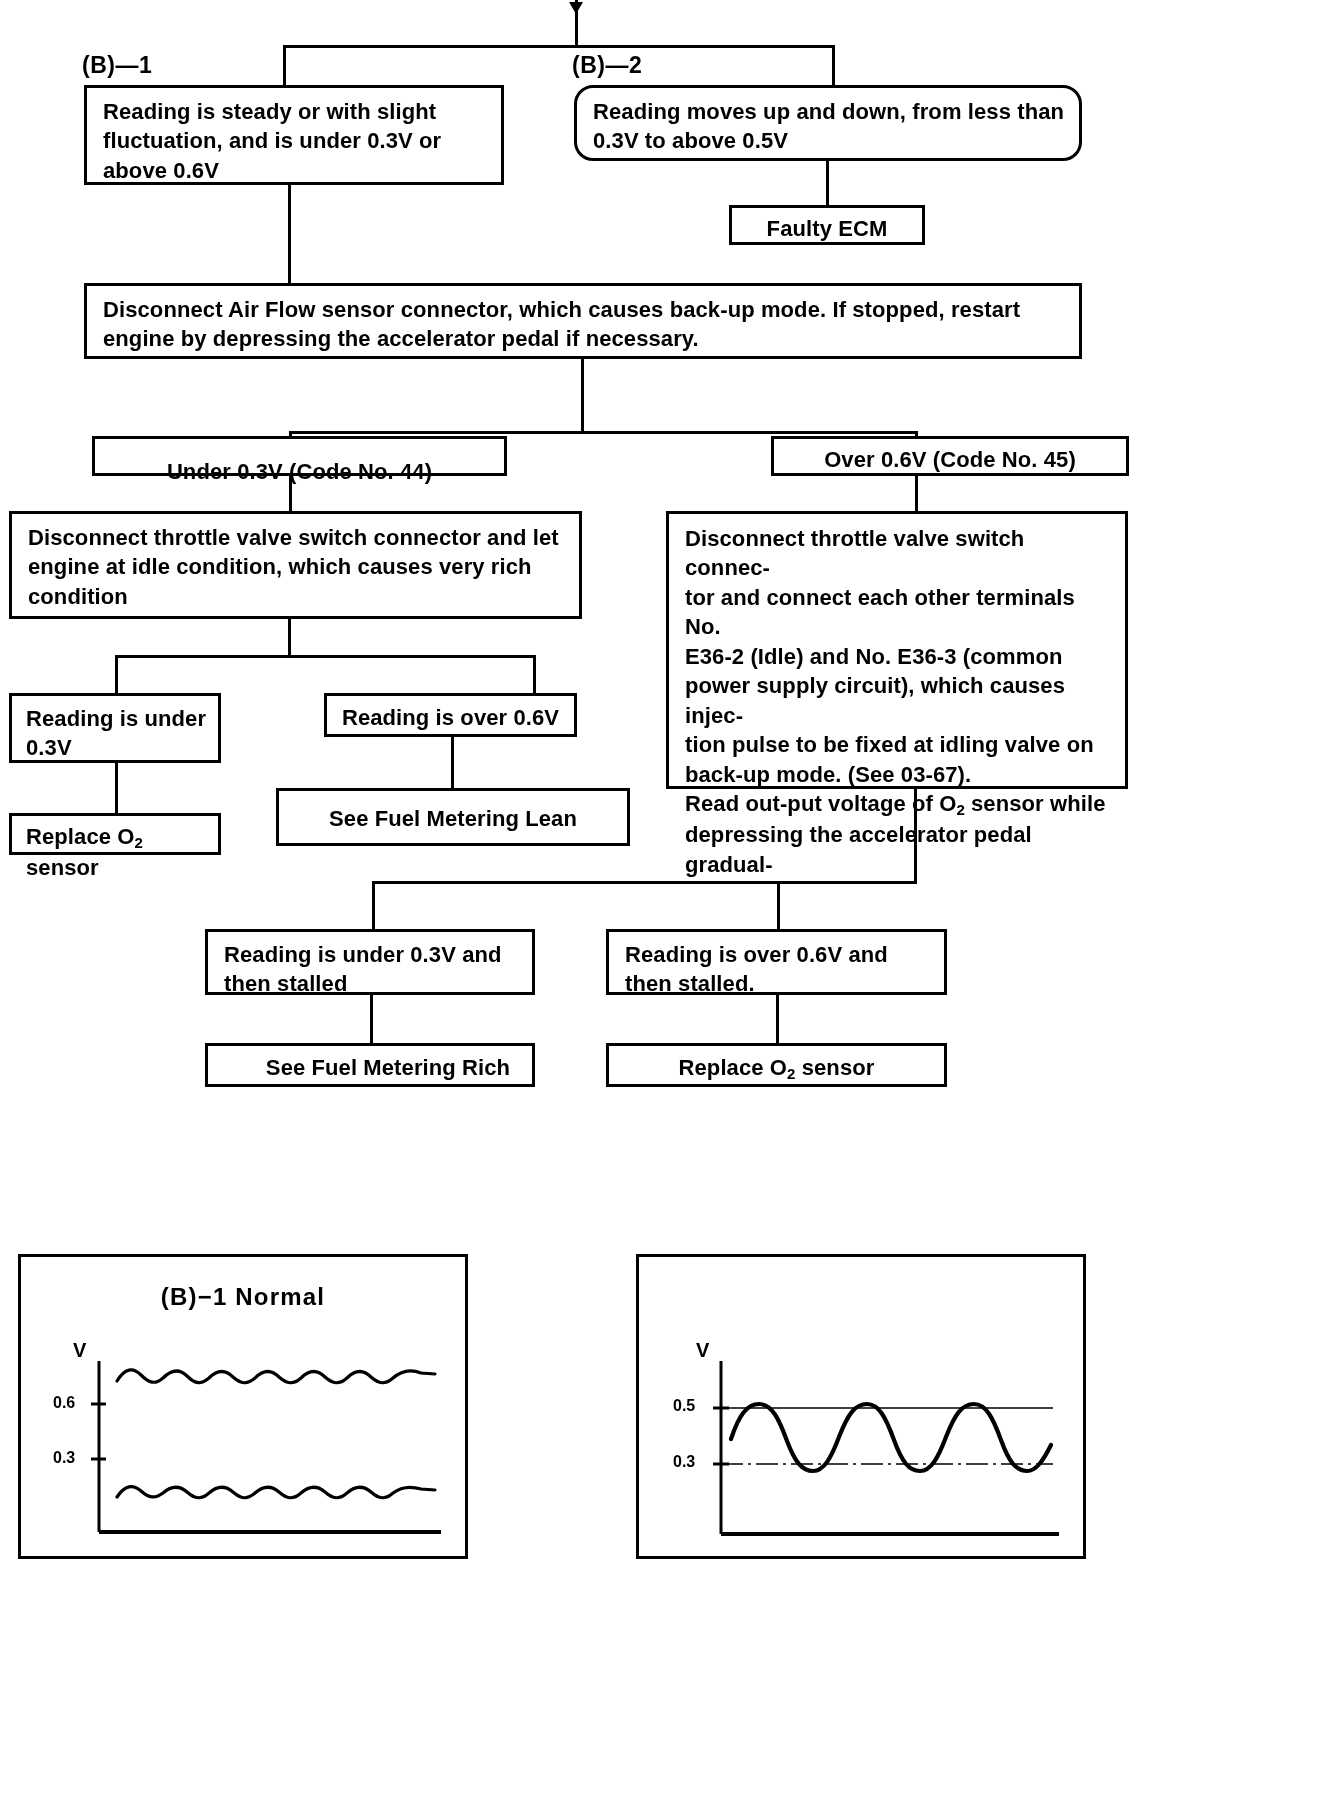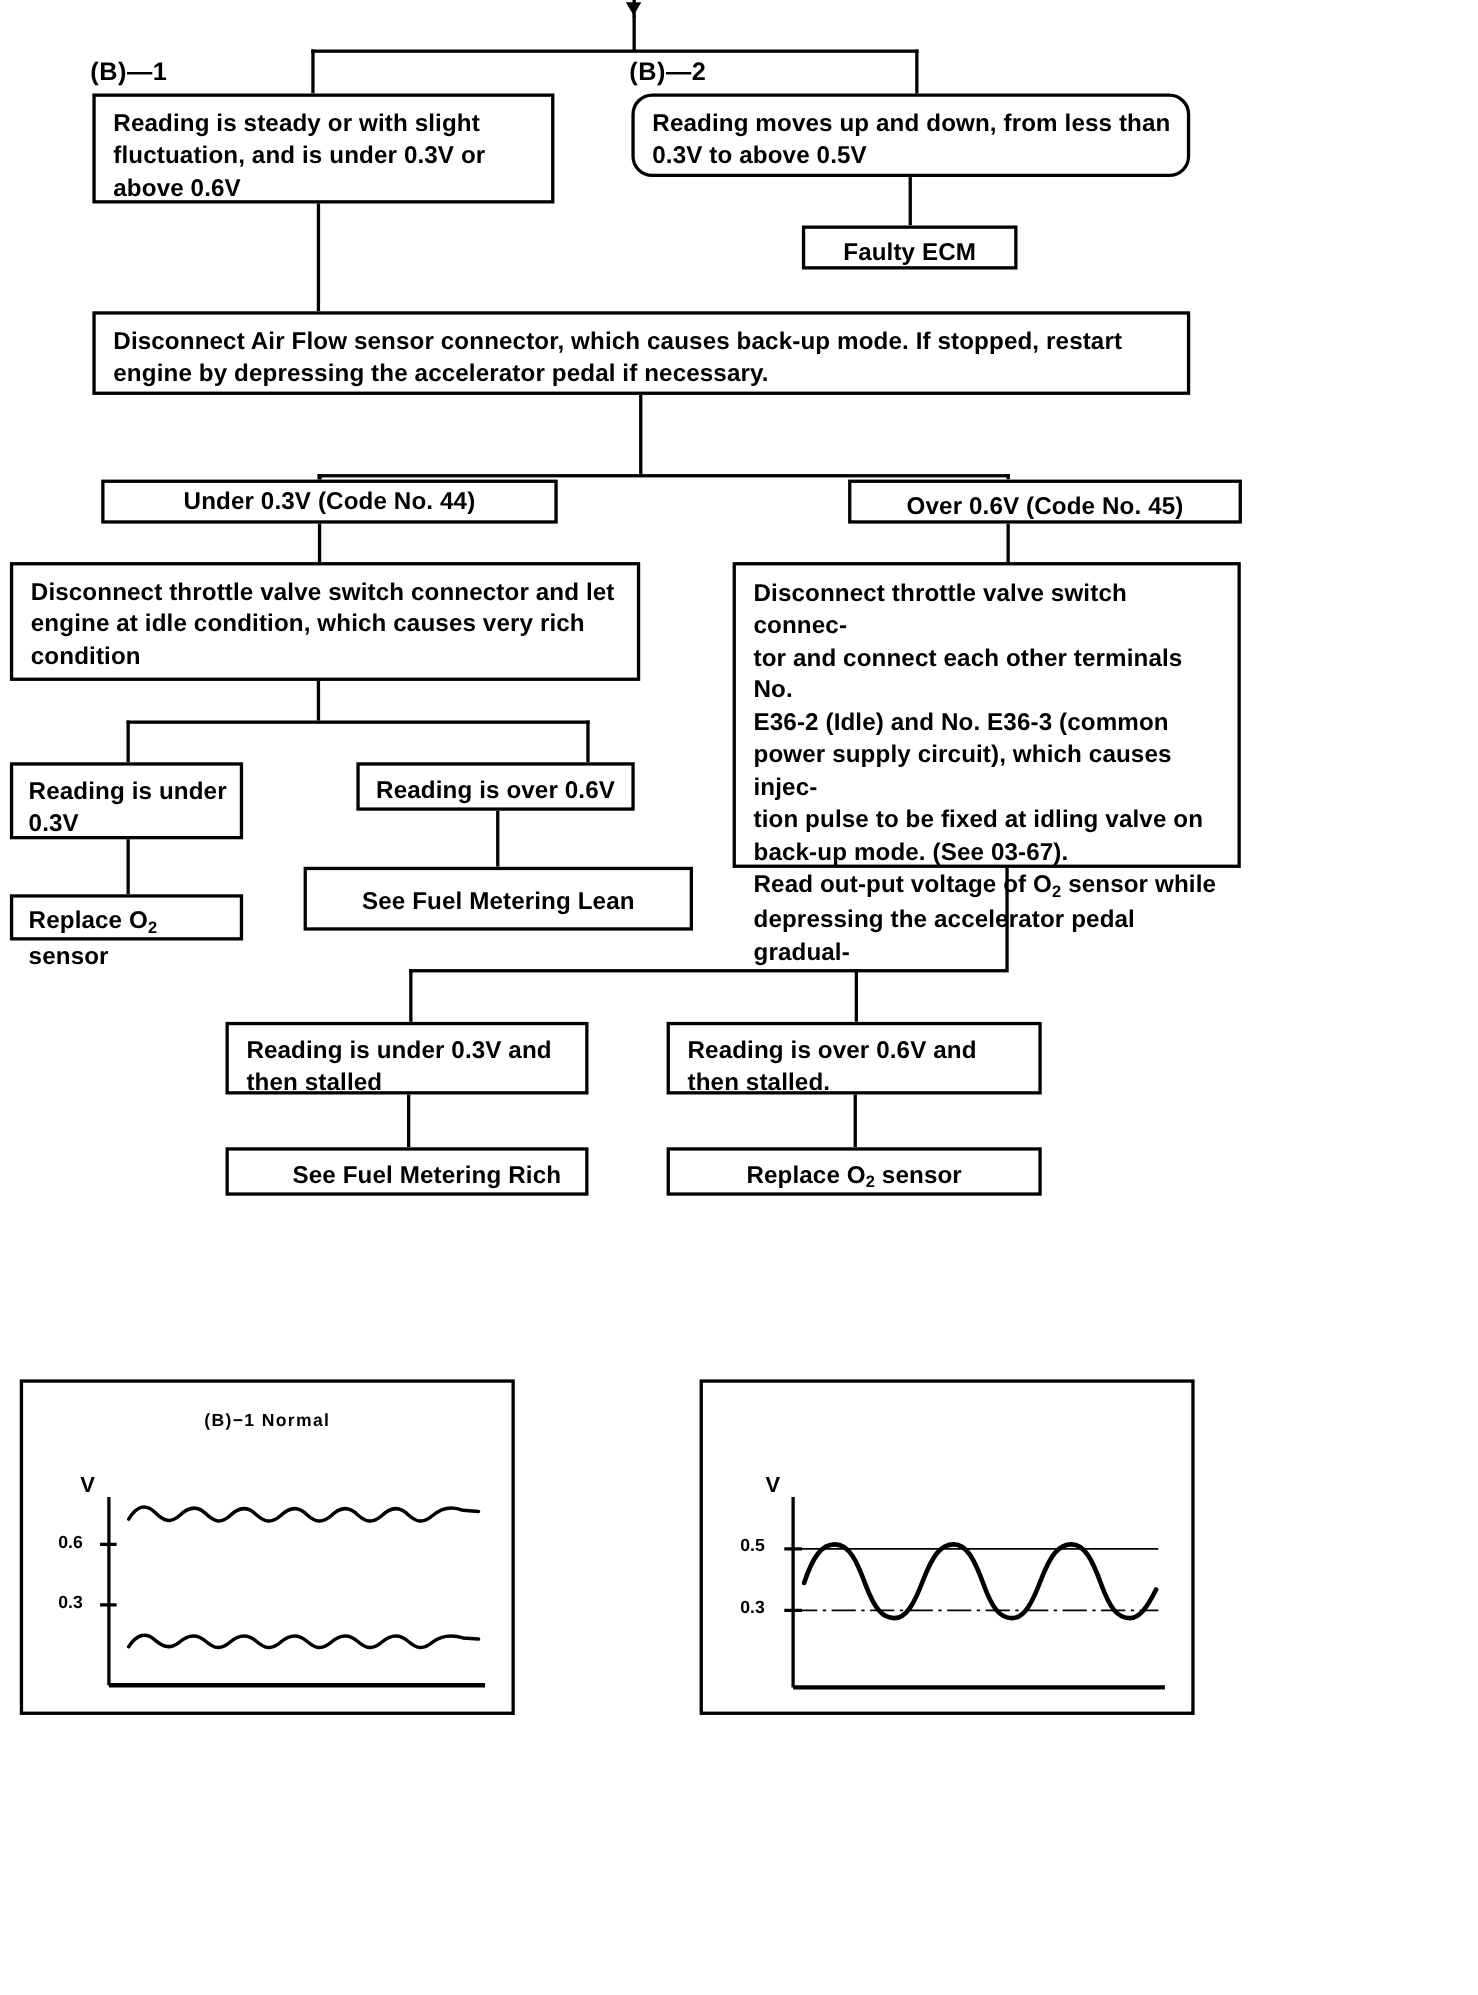--- a/index.html
+++ b/index.html
@@ -76,21 +76,21 @@
     position: absolute;
     box-sizing: border-box;
     border: 3px solid #000;
     background: #fff;
   }
   .panel-title {
     position: absolute;
     width: 100%;
     text-align: center;
     font-weight: bold;
-    font-size: 16px;
+    font-size: 24px;
     letter-spacing: 1.2px;
     top: 26px;
     left: 0;
   }
   .axis-unit {
     position: absolute;
     font-weight: bold;
     font-size: 20px;
   }
   .axis-tick-label {
@@ -148,21 +148,21 @@
   <div class="ln lnv" style="left:289px; top:431px; height:5px;"></div>
   <div class="ln lnv" style="left:289px; top:431px; height:5px;"></div>
   <div class="ln lnv" style="left:289px; top:431px; height:4px;"></div>
   <div class="ln lnv" style="left:289px; top:431px; height:4px;"></div>
   <div class="ln lnv" style="left:289px; top:431px; height:4px;"></div>
   <div class="ln lnv" style="left:289px; top:431px; height:4px;"></div>
   <div class="ln lnv" style="left:289px; top:431px; height:4px;"></div>
   <div class="ln lnv" style="left:289px; top:431px; height:5px;"></div>
   <div class="ln lnv" style="left:915px; top:431px; height:5px;"></div>
 
-  <div class="box center fs22" style="left:92px; top:436px; width:415px; height:40px; padding-top:2px;">
+  <div class="box center fs22" style="left:92px; top:436px; width:415px; height:40px; padding-top:18px;">
     <span class="txt">Under 0.3V (Code No. 44)</span>
   </div>
 
   <div class="box center fs22" style="left:726px; top:436px; width:358px; height:40px; padding-top:6px;margin-left:45px;">
     <span class="txt">Over 0.6V (Code No. 45)</span>
   </div>
 
   <div class="ln lnv" style="left:289px; top:476px; height:35px;"></div>
 
   <div class="ln lnv" style="left:915px; top:476px; height:35px;"></div>

